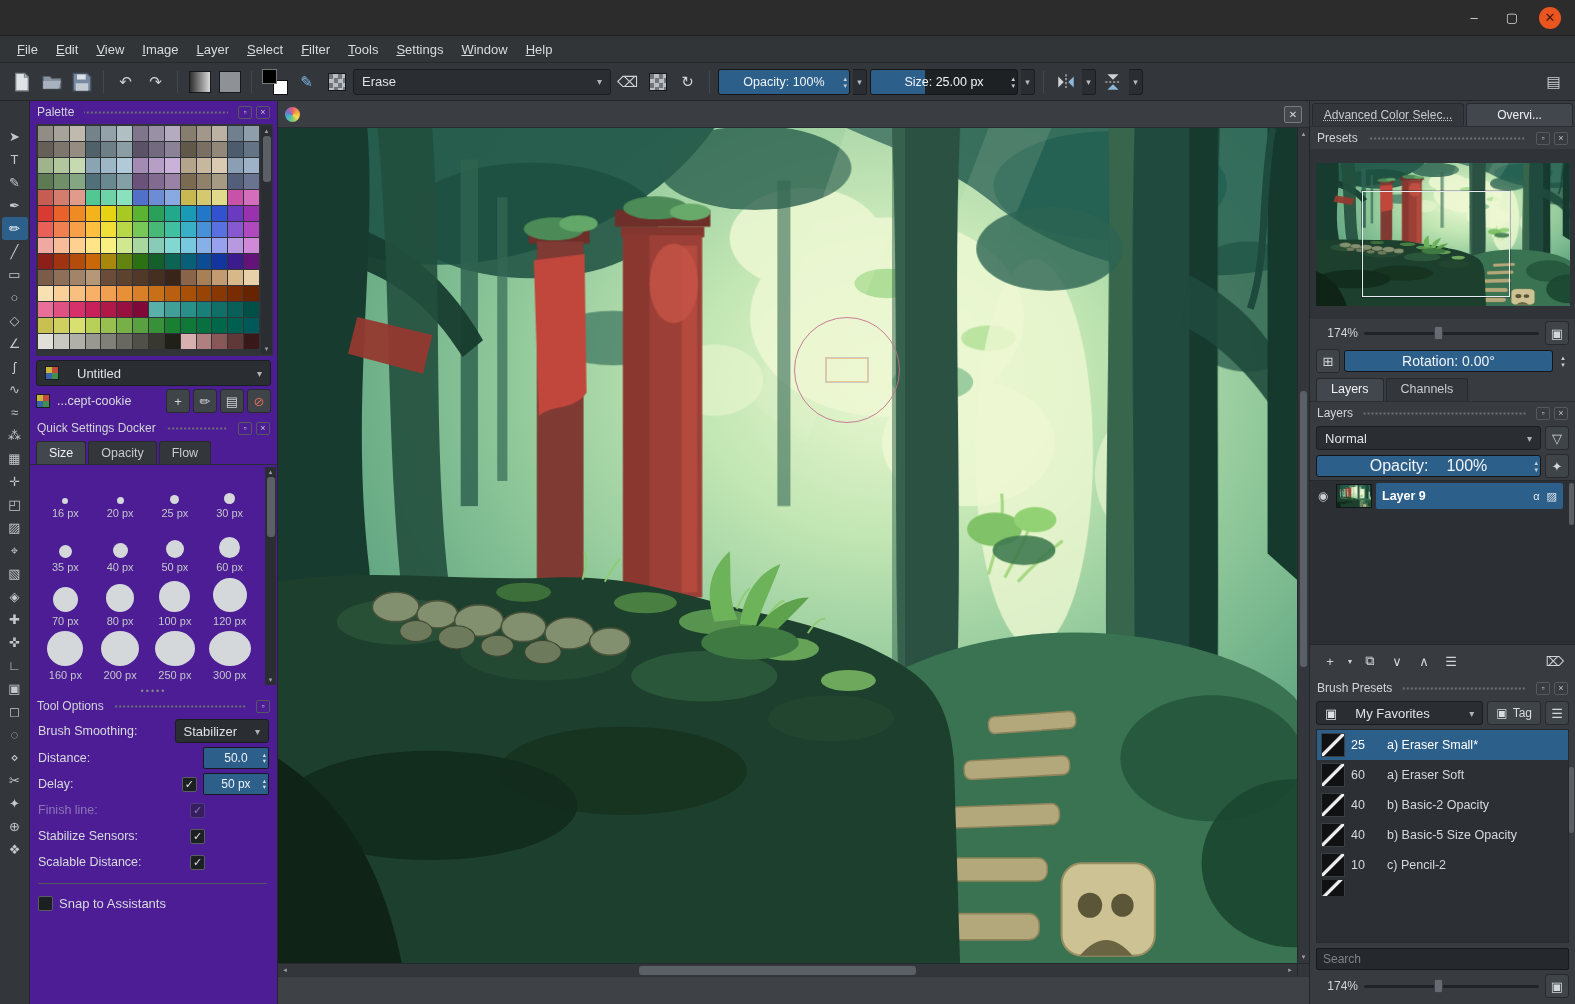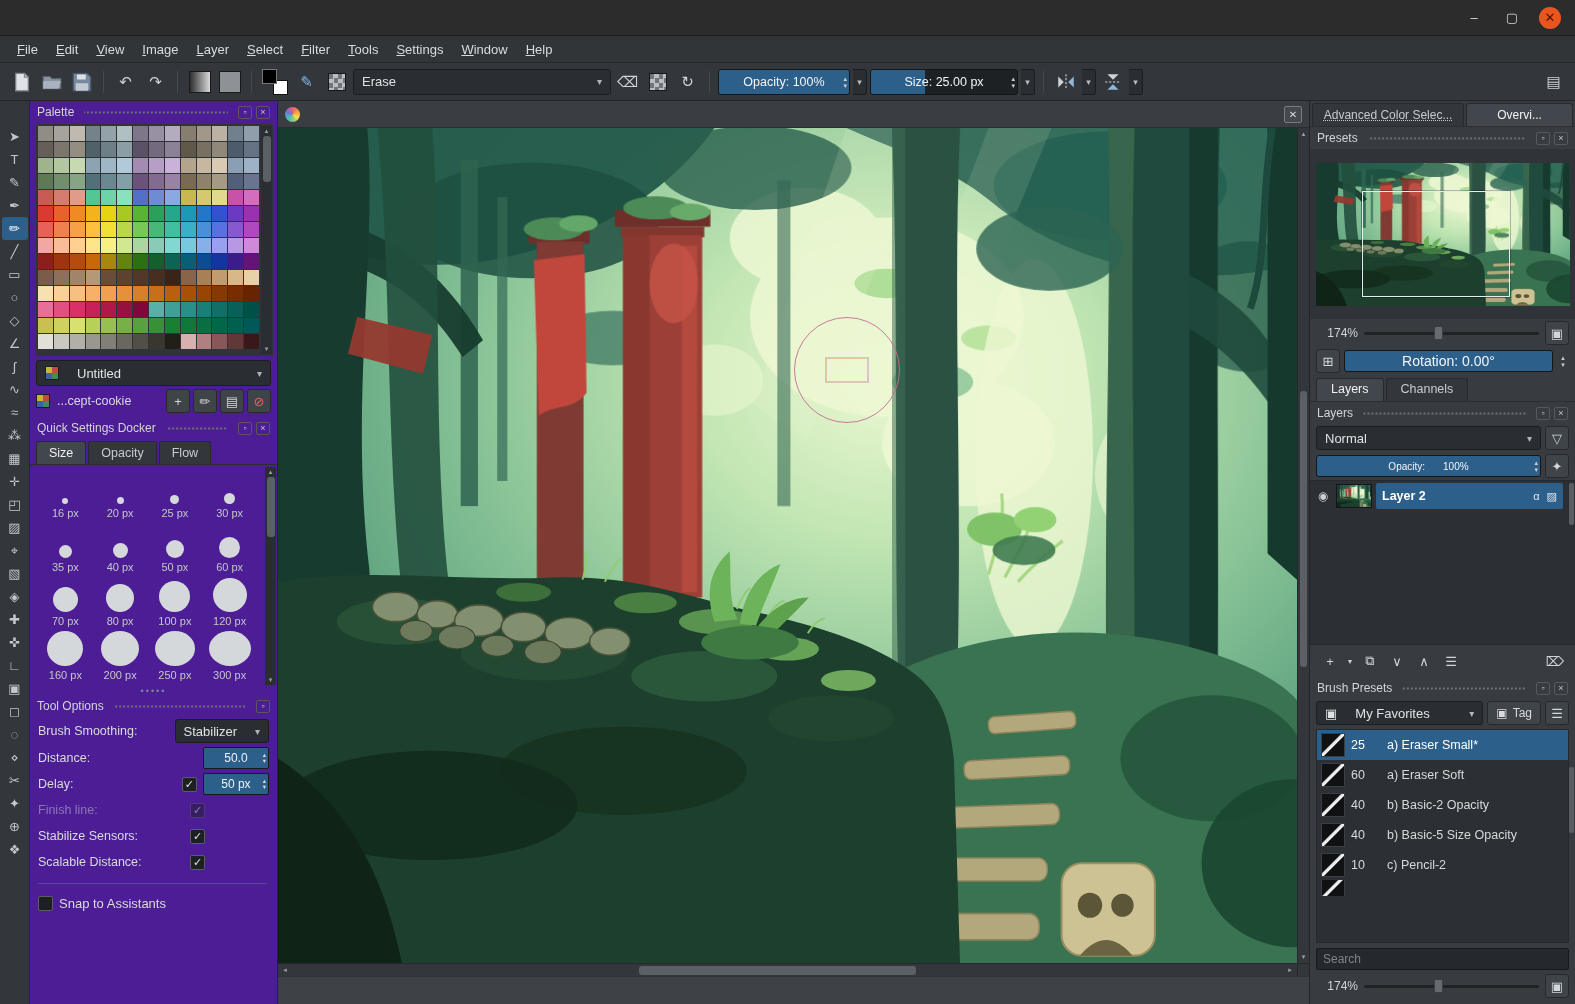--- a/index.html
+++ b/index.html
@@ -897,41 +897,41 @@
       <div class="rp-row">
         <div class="combo flexgrow" style="height:24px">
           <span>Normal</span>
           <span class="caret">▾</span>
         </div>
         <span class="sq-btn">▽</span>
       </div>
       <div class="rp-row">
         <div class="kslider flexgrow" style="height:22px">
           <div class="fill" style="width: 100%;"></div>
-          <div class="txt" style="font-size:10px">
+          <div class="txt" style="font-size:16px">
             <span>Opacity:</span>
               <span>100%</span>
           </div>
           <div class="spincol">
               <span>▴</span>
               <span>▾</span>
             </div>
         </div>
         <span class="sq-btn">✦</span>
       </div>
       <div class="layer-list">
         <div class="layer-row">
           <span class="eye">◉</span>
           <span class="layer-thumb">
               <svg>
                 <use href="#forest" width="100%" height="100%"></use>
               </svg>
             </span>
           <div class="layer-sel">
-            <span class="layer-name">Layer 2</span>
+            <span class="layer-name">Layer 9</span>
             <span class="l-ic">α</span>
             <span class="l-ic">▨</span>
           </div>
         </div>
         <div class="mini-scroll"></div>
       </div>
       <div class="layer-btns">
         <span class="lb">+</span>
         <span class="lb caret">▾</span>
         <span class="lb">⧉</span>

